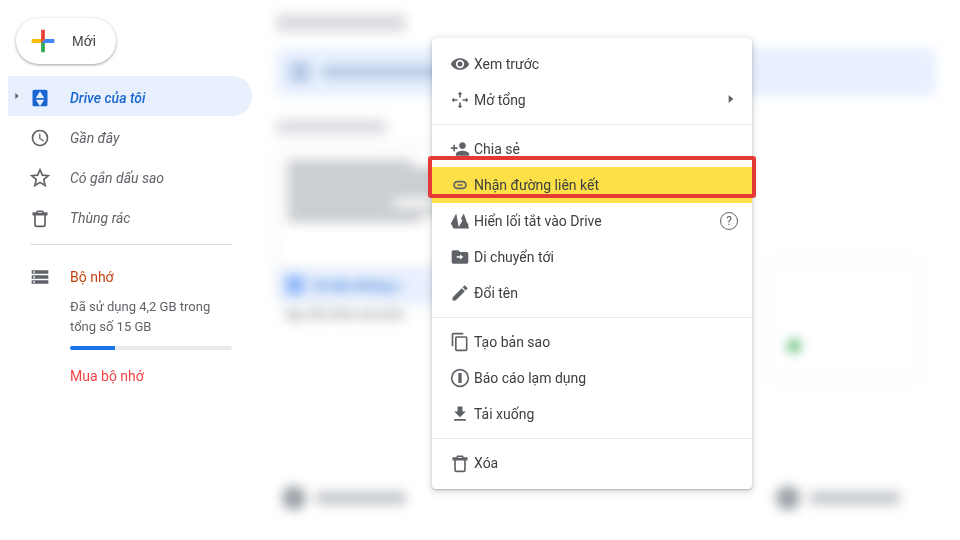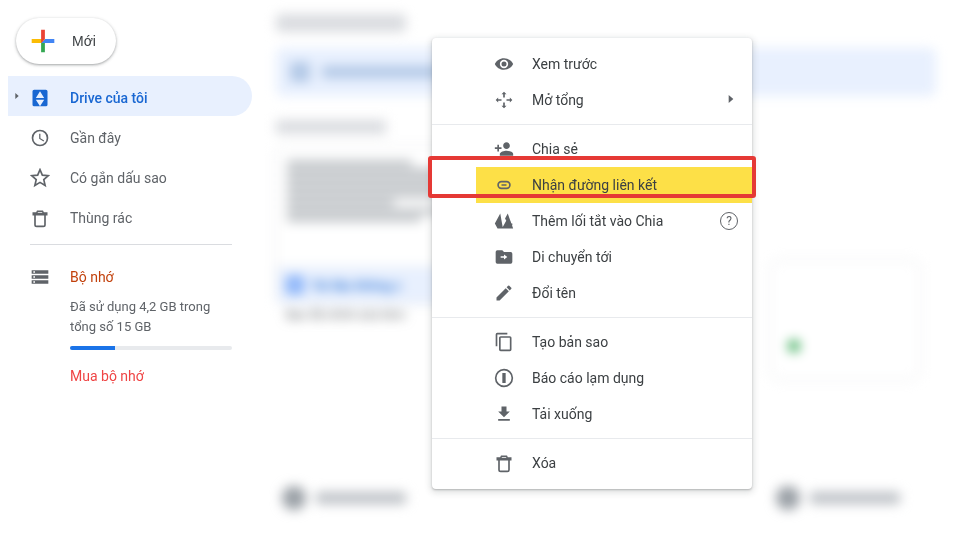--- a/index.html
+++ b/index.html
@@ -40,20 +40,21 @@
   .nav-item {
     display: flex;
     align-items: center;
     gap: 20px;
     height: 40px;
     border-radius: 0 20px 20px 0;
     padding: 4px 12px 0 22px;
     cursor: pointer;
     color: #5f6368;
     position: relative;
+    font-style: italic;
   }
   .nav-item.active {
     background: #e8f0fe;
     color: #1967d2;
     font-weight: 500;
   }
   .nav-item.active .nav-icon svg { fill: #1967d2; }
   .nav-chevron {
     position:absolute; left:4px; top:50%; transform:translateY(-50%);
     width:10px; height:10px; display:flex; align-items:center;
@@ -104,25 +105,24 @@
     background:#fff;
     border-radius:4px;
     box-shadow: 0 2px 6px 2px rgba(60,64,67,.15), 0 1px 2px rgba(60,64,67,.3);
     padding:8px 0;
     z-index:100;
   }
   .menu-item {
     display:flex; align-items:center;
     height:36px;
     padding:0 16px 0 18px;
-    gap:18px;
+    gap:4px;
     cursor:pointer;
     color:#3c4043;
     position:relative;
-    margin-left:44px;
   }
   .menu-item.highlighted { background:#fde047; }
   .menu-icon { width:20px; height:20px; display:flex; align-items:center; justify-content:center; flex-shrink:0;}
   .menu-icon svg { width:20px; height:20px; fill:#5f6368; }
   .menu-label { flex:1; font-size:14px; }
   .menu-chevron-right { position:absolute; right:14px; }
   .menu-help { position:absolute; right:14px; width:18px; height:18px; border:1.5px solid #5f6368; border-radius:50%; display:flex; align-items:center; justify-content:center; font-size:12px; color:#5f6368;}
   .menu-divider { border-top:1px solid #e8eaed; margin:6px 0;}
   .red-highlight {
     position:absolute;
@@ -285,21 +285,21 @@
       </span>
     <span class="menu-label">Nhận đường liên kết</span>
   </div>
   <div class="menu-item">
     <span class="menu-icon">
         <svg viewBox="0 0 24 24">
           <path d="M7.5 3L1 15l3.25 6h6.5L7.5 3zm9 0l-3.25 6L19.5 21H23L16.5 3zm-7 18h11L15 11l-5.5 10z"></path>
           <path d="M18 19h2v-2h2v-2h-2v-2h-2v2h-2v2h2z" fill="#5f6368"></path>
         </svg>
       </span>
-    <span class="menu-label">Thêm lối tắt vào Chia</span>
+    <span class="menu-label">Hiển lối tắt vào Drive</span>
     <span class="menu-help">?</span>
   </div>
   <div class="menu-item">
     <span class="menu-icon">
         <svg viewBox="0 0 24 24">
           <path d="M10 4H4a2 2 0 0 0-2 2v12a2 2 0 0 0 2 2h16a2 2 0 0 0 2-2V8a2 2 0 0 0-2-2h-8l-2-2zm2 9H8v-2h4V9l4 3-4 3v-2z"></path>
         </svg>
       </span>
     <span class="menu-label">Di chuyển tới</span>
   </div>

